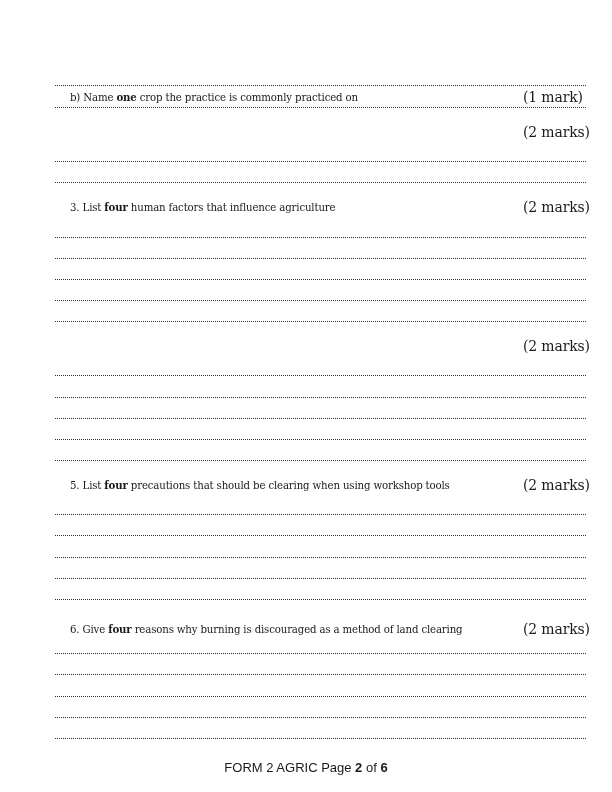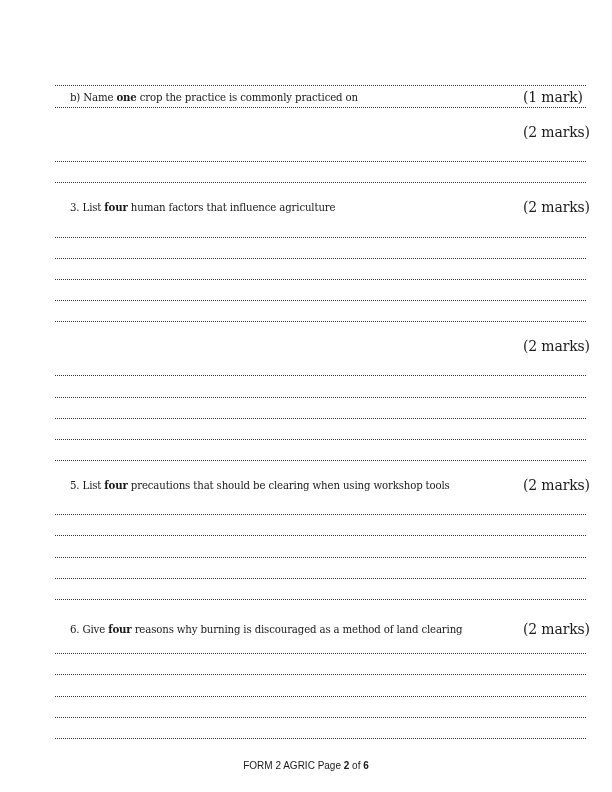--- a/index.html
+++ b/index.html
@@ -51,21 +51,21 @@
       height: 0;
       border-top: 1px dotted #333333;
     }
     .footer {
       position: absolute;
       left: 0;
       width: 612px;
       top: 760px;
       text-align: center;
       font-family: "Liberation Sans", "DejaVu Sans", sans-serif;
-      font-size: 10px;
+      font-size: 13px;
       color: #1a1a1a;
     }
     .footer b { font-weight: bold; }
   </style>
 </head>
 <body>
 
 <div class="question">
   <div class="q-row" style="top:49px;margin-top:40px;">
     <span class="q-text"><span>b)</span> <span>Name </span><b>one</b><span> crop the practice is commonly practiced on</span></span>

